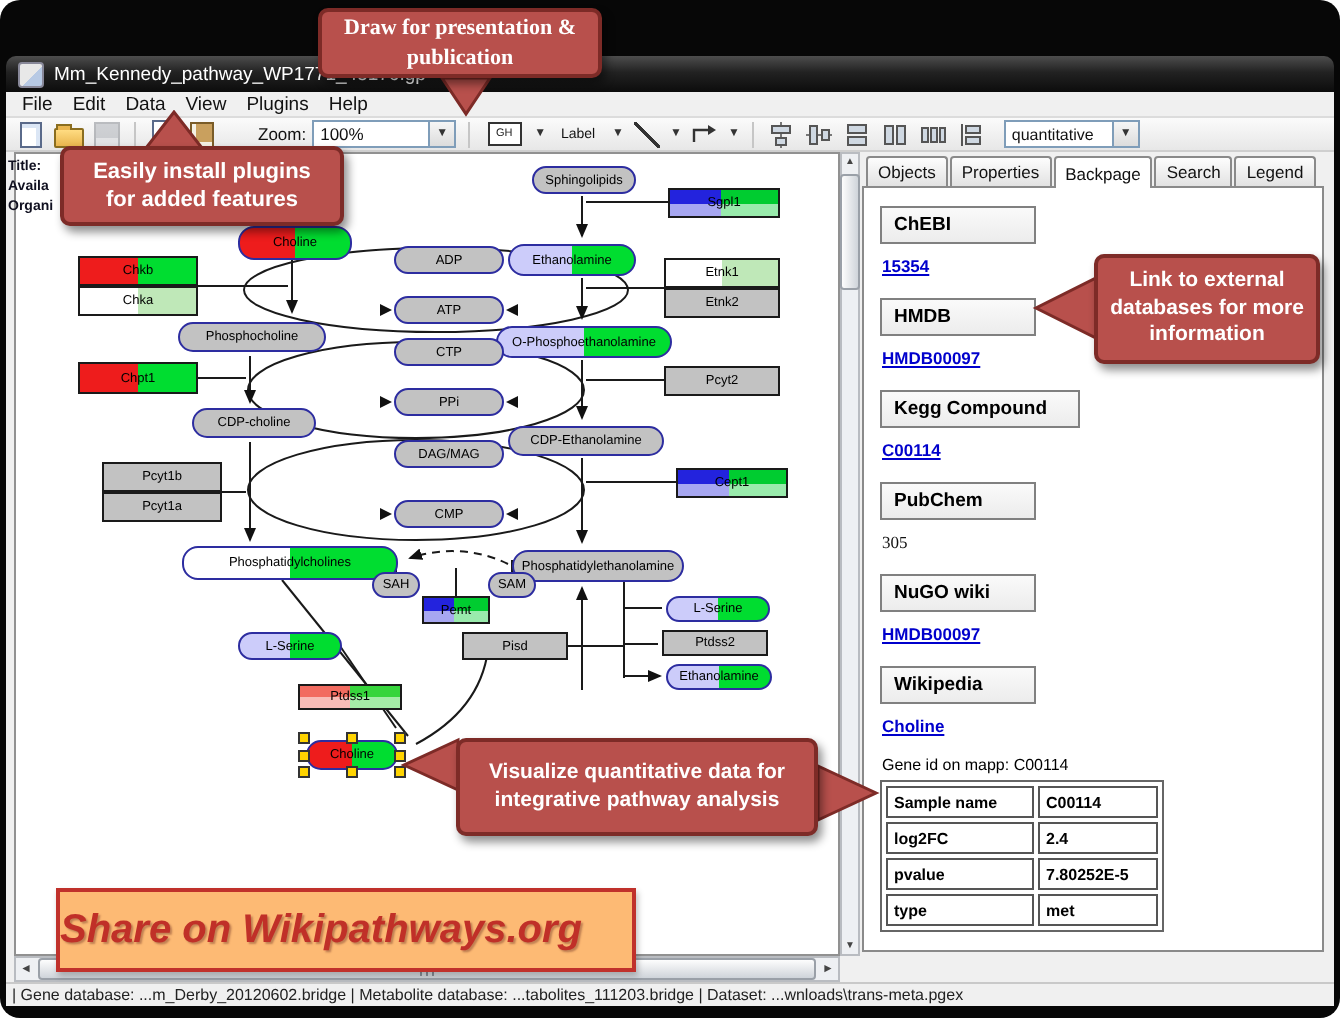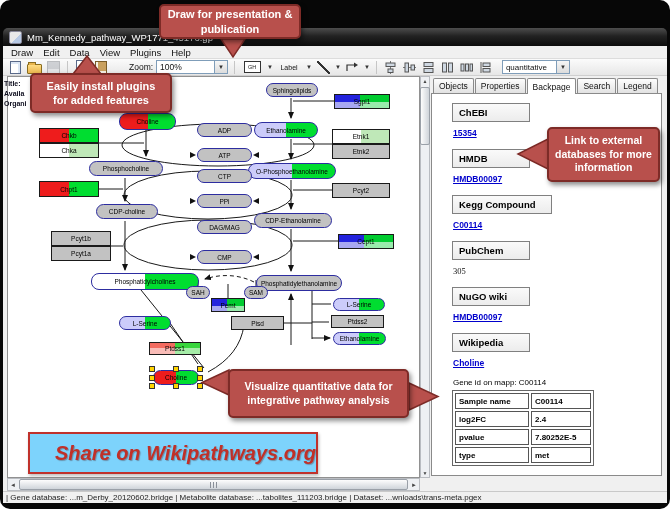--- a/index.html
+++ b/index.html
@@ -54,56 +54,56 @@
   #vscroll .sb-bot{margin-top:auto;}
   #hscroll{position:absolute;left:7px;top:478px;width:413px;height:13px;background:#eef0f3;border:1px solid #b9bcc1;box-sizing:border-box;display:flex;align-items:center;}
   #hscroll .sb-btn{font-size:6px;color:#444;width:10px;text-align:center;}
   #hscroll .thumb{height:9px;flex:1;background:linear-gradient(#fdfdfd,#cfd4da);border:1px solid #9aa0a8;border-radius:2px;margin:0 1px;display:flex;align-items:center;justify-content:center;gap:1px;}
   #hscroll .grip i{display:block;width:1px;height:6px;background:#8a9099;float:left;margin:0 1px;}
   
   #rightpanel{position:absolute;left:430px;top:76px;width:234px;height:402px;background:#f0f0f0;}
   #tabbar{position:absolute;left:3px;top:1px;height:16px;display:flex;align-items:flex-end;z-index:3;}
   .tab{font-size:8.5px;color:#111;background:linear-gradient(#fdfdfd,#e2e2e2);border:1px solid #8a8a8a;border-bottom:none;padding:2px 5px 2px 5px;margin-right:1px;border-radius:2px 2px 0 0;}
   .tab.active{background:#fff;padding-top:3px;position:relative;top:1px;}
-  #panel-content{position:absolute;left:1px;top:17px;width:231px;height:383px;background:#fff;border:1px solid #8a8a8a;box-sizing:border-box;overflow:hidden;padding:8px 0 0 20px;}
+  #panel-content{position:absolute;left:1px;top:17px;width:231px;height:383px;background:#fff;border:1px solid #8a8a8a;box-sizing:border-box;overflow:hidden;padding:8px 0 0 8px;}
   .bp-header{display:inline-block;border:1px solid #808080;background:linear-gradient(#fafafa,#ececec);font-size:9.5px;font-weight:bold;color:#000;padding:3px 6px;min-width:78px;box-sizing:border-box;}
   .bp-header.wide{min-width:100px;}
   .bp-value{font-size:8.5px;margin:6px 0 10px 1px;}
   .link{color:#0000cc;font-weight:bold;text-decoration:underline;}
   .plain{color:#111;font-family:Liberation Serif, serif;}
   #exp-title{font-size:11px;font-weight:bold;color:#000;margin:4px 0 8px 0;}
   #gene-line{font-size:8px;font-weight:normal;color:#000;margin:0 0 3px 1px;}
   table.exp{border-collapse:separate;border-spacing:2px;border:1px solid #666;background:#fff;}
   table.exp td{border:1px solid #555;font-size:8px;font-weight:bold;height:12px;padding:1px 3px;}
   table.exp td.c1{width:66px;} table.exp td.c2{width:52px;}
   
   #statusbar{position:absolute;left:3px;top:491px;width:664px;height:12px;background:#f0f0f0;border-top:1px solid #c9c9c9;font-size:8px;color:#222;display:flex;align-items:center;padding-left:3px;box-sizing:border-box;white-space:nowrap;overflow:hidden;}
   
   .callout{position:absolute;background:#b8504c;border:2px solid #7d2b27;border-radius:5px;color:#fff;font-weight:bold;
     display:flex;align-items:center;justify-content:center;text-align:center;padding:2px 6px;box-sizing:border-box;
     box-shadow:2px 3px 5px rgba(0,0,0,.45);z-index:60;line-height:1.3;}
   .co-arrow{position:absolute;z-index:59;}
   
-  #share{position:absolute;left:28px;top:432px;width:286px;height:38px;background:#7dd3fc;border:2px solid #c0312b;
-    display:flex;align-items:center;justify-content:flex-end;z-index:40;box-shadow:1px 2px 3px rgba(0,0,0,.25);}
+  #share{position:absolute;left:28px;top:444px;width:286px;height:38px;background:#fdba74;border:2px solid #c0312b;
+    display:flex;align-items:center;justify-content:flex-start;z-index:40;box-shadow:1px 2px 3px rgba(0,0,0,.25);}
   #share span{font-size:20px;font-weight:bold;font-style:italic;color:#c03028;text-shadow:1px 1px 1px rgba(80,20,20,.35);}
   .ai{display:block;}
 </style>
 </head>
 <body>
 
 <div id="root">
 
   <div id="titlebar">
     <span class="app-ico"></span>
     <span id="title-text">Mm_Kennedy_pathway_WP1771_45176.gp</span>
   </div>
 
   <div id="menubar">
-      <span class="menu-item">Draw</span>
+      <span class="menu-item">File</span>
       <span class="menu-item">Edit</span>
       <span class="menu-item">Data</span>
       <span class="menu-item">View</span>
       <span class="menu-item">Plugins</span>
       <span class="menu-item">Help</span>
     </div>
 
   <div id="toolbar">
     <span class="tb-btn">
         <span class="i-new"></span>
@@ -414,21 +414,21 @@
         <span class="grip">
           <i></i>
           <i></i>
           <i></i>
         </span>
       </span>
     <span class="sb-btn">►</span>
   </div>
   <div id="statusbar">| Gene database: ...m_Derby_20120602.bridge | Metabolite database: ...tabolites_111203.bridge | Dataset: ...wnloads\trans-meta.pgex</div>
 
-  <div class="callout" style="left:159px;top:4px;width:142px;height:35px;font-size:11px;">Draw for presentation &amp; publication</div>
+  <div class="callout" style="left:159px;top:4px;width:142px;height:35px;font-size:11px;font-family:Liberation Serif, serif;">Draw for presentation &amp; publication</div>
   <svg class="co-arrow" style="left:219px;top:38px;" width="28" height="21">
       <polygon points="2,1 26,1 14,19" fill="#b8504c" stroke="#7d2b27" stroke-width="1.5"></polygon>
     </svg>
 
   <div class="callout" style="left:30px;top:73px;width:142px;height:40px;font-size:11px;">Easily install plugins for added features</div>
   <svg class="co-arrow" style="left:71px;top:55px;" width="32" height="20">
       <polygon points="2,19 30,19 16,1" fill="#b8504c" stroke="#7d2b27" stroke-width="1.5"></polygon>
     </svg>
 
   <div class="callout" style="left:547px;top:127px;width:113px;height:55px;font-size:10.5px;">Link  to external databases  for more information</div>

